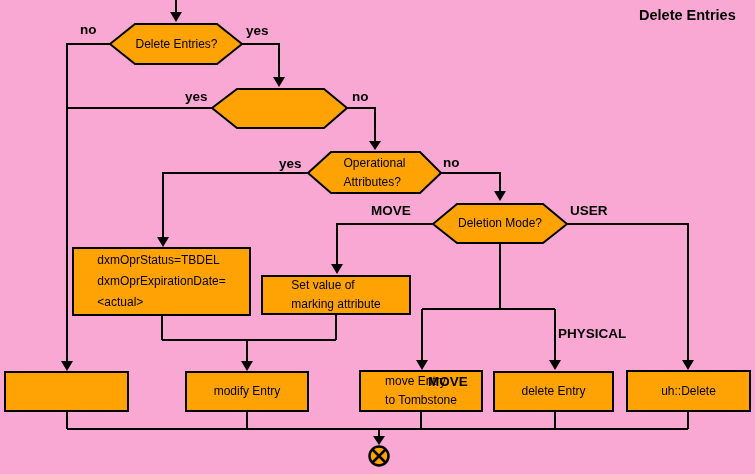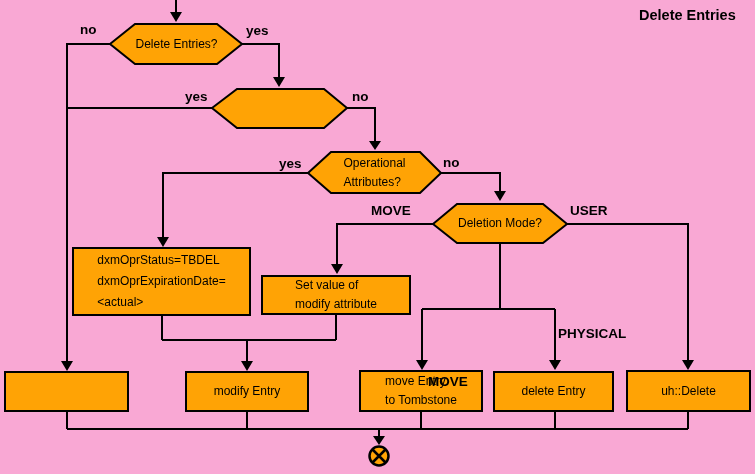--- a/index.html
+++ b/index.html
@@ -106,21 +106,21 @@
 
   <div class="node-label" style="left:110px; top:24px; width:133px; height:40px;">Delete Entries?</div>
   <div class="node-label" style="left:308px; top:152px; width:133px; height:41px;">Operational
 Attributes?</div>
   <div class="node-label" style="left:433px; top:204px; width:134px; height:39px;">Deletion Mode?</div>
 
   <div class="node-label big-label" style="left:73px; top:248px; width:177px; height:67px;">dxmOprStatus=TBDEL
 dxmOprExpirationDate=
 &lt;actual&gt;</div>
   <div class="node-label" style="left:262px; top:276px; width:148px; height:38px;">Set value of
-modify attribute</div>
+marking attribute</div>
   <div class="node-label" style="left:186px; top:372px; width:122px; height:39px;">modify Entry</div>
   <div class="node-label" style="left:360px; top:371px; width:122px; height:40px;">move Entry
 to Tombstone</div>
   <div class="node-label" style="left:494px; top:372px; width:119px; height:39px;">delete Entry</div>
   <div class="node-label" style="left:627px; top:371px; width:123px; height:40px;">uh::Delete</div>
 
   <div class="edge-label" style="left:80px; top:22px;">no</div>
   <div class="edge-label" style="left:246px; top:23px;">yes</div>
   <div class="edge-label" style="left:185px; top:89px;">yes</div>
   <div class="edge-label" style="left:352px; top:89px;">no</div>

